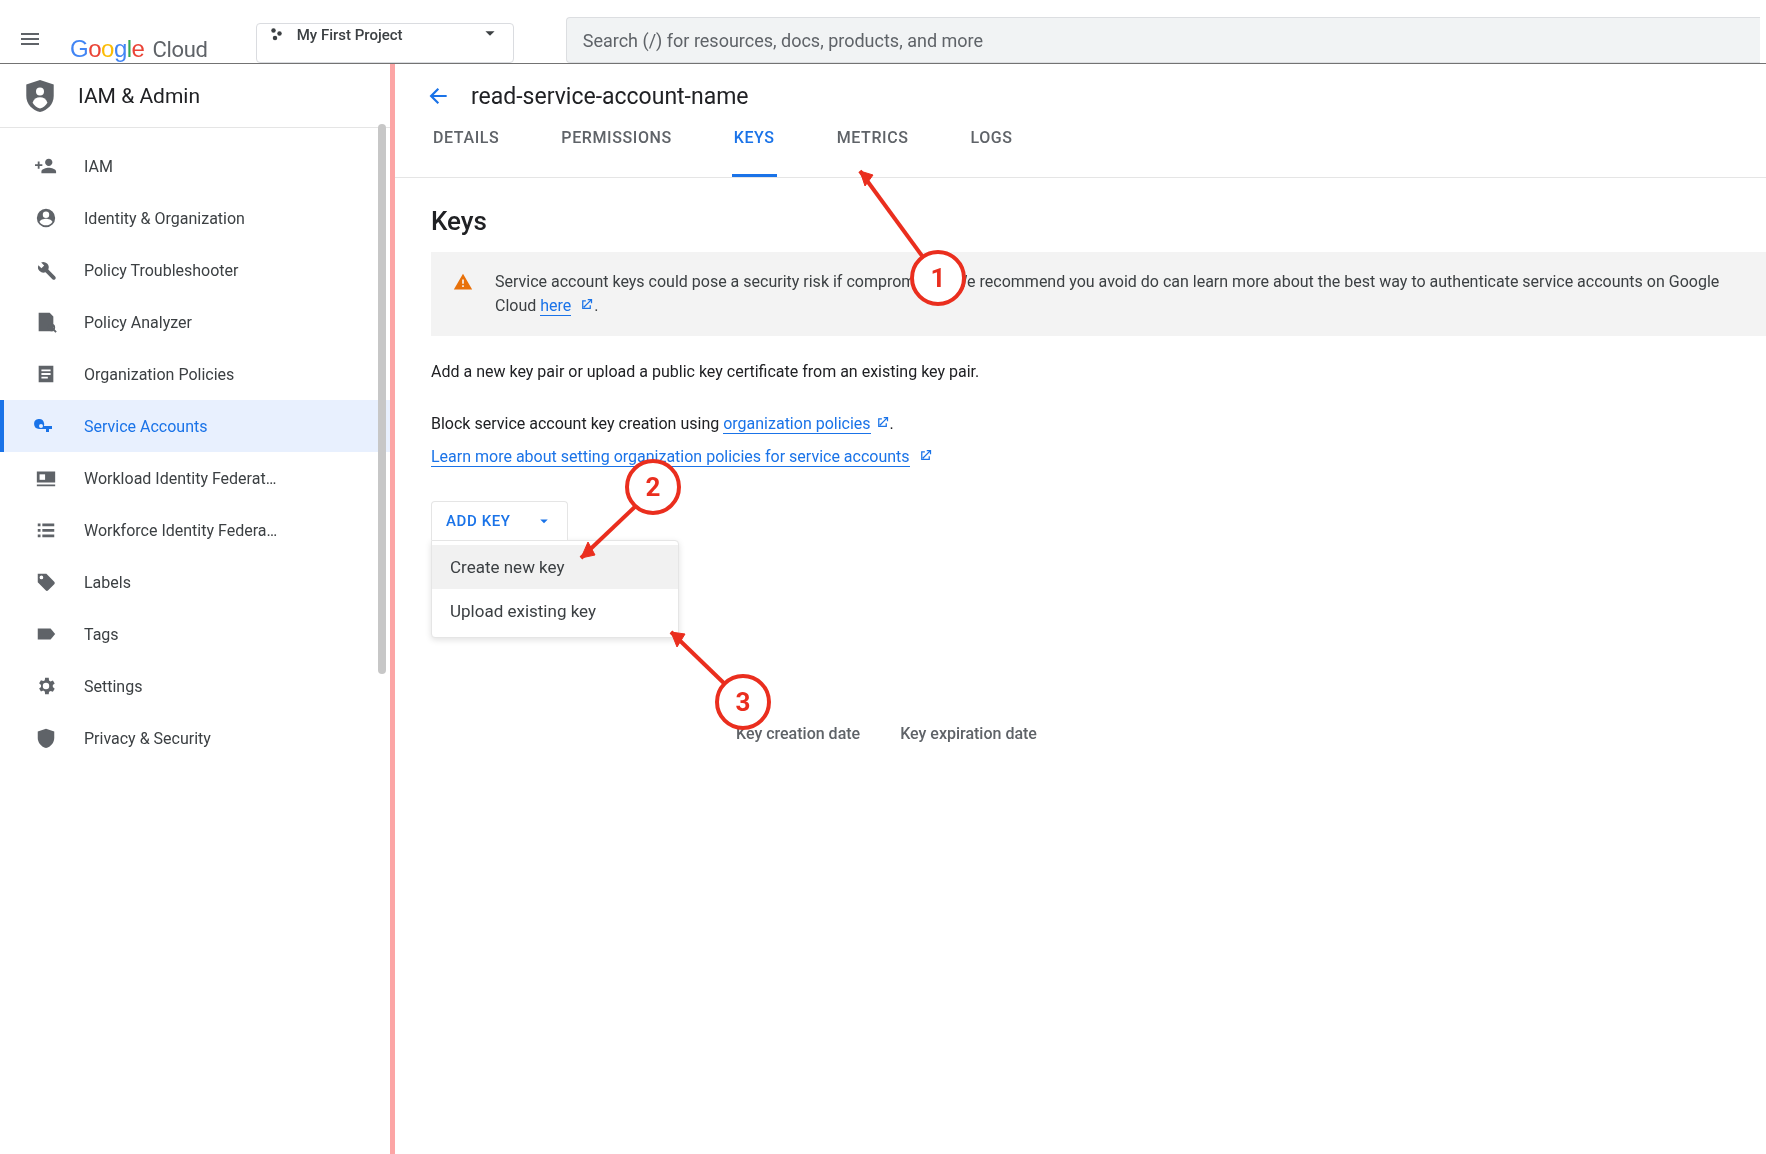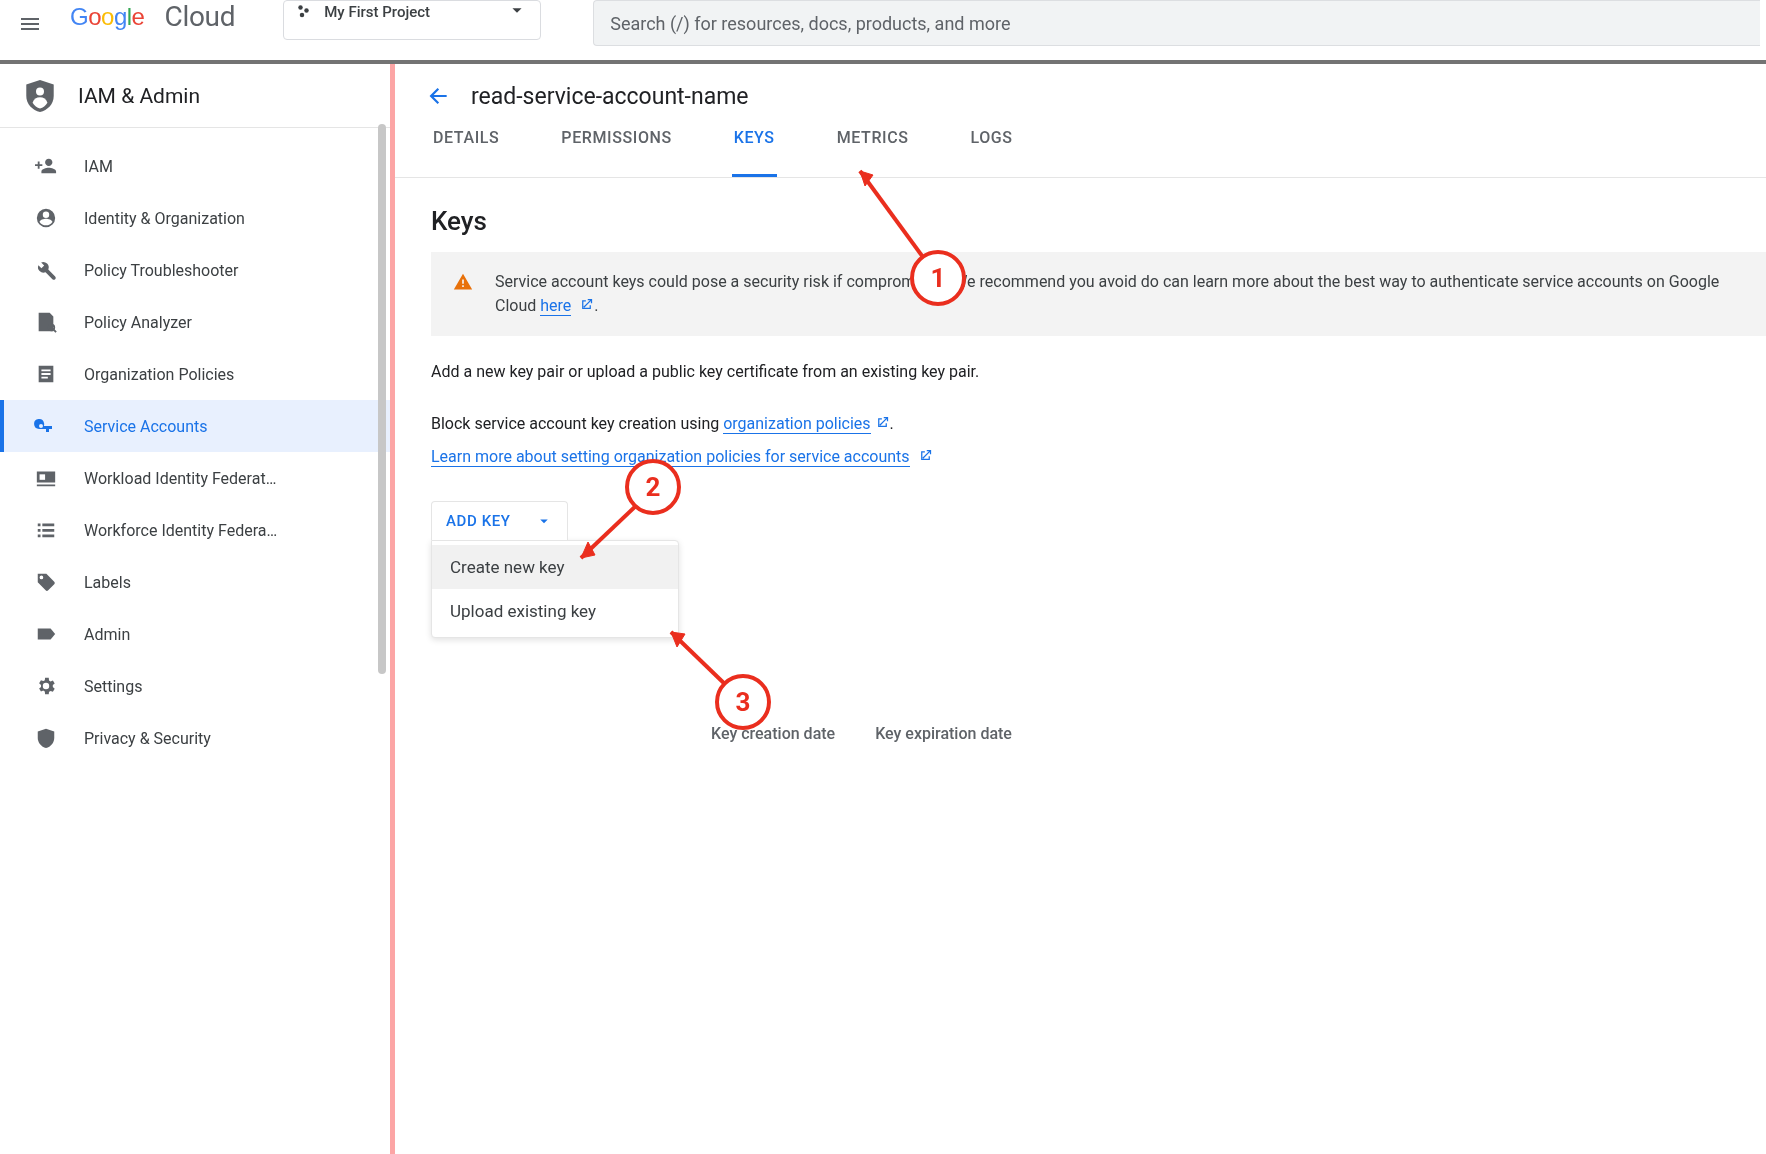--- a/index.html
+++ b/index.html
@@ -20,35 +20,35 @@
     font-family: "Google Sans", Roboto, "Helvetica Neue", Arial, sans-serif;
     color: var(--g-gray-900);
     font-size: 14px;
     background:#fff;
     -webkit-font-smoothing: antialiased;
   }
 
   
   .header {
     display:flex;
-    align-items:flex-start;
+    align-items:flex-end;
     gap:16px;
     height:64px;
     padding:0 6px 0 6px;
-    border-bottom:4px solid #737373;
+    border-bottom:1px solid #737373;
   }
   .hamburger {
     width:48px; height:48px; border-radius:50%;
     display:flex; align-items:center; justify-content:center;
     color:#5f6368; cursor:pointer;
   }
   .logo { display:flex; align-items:center; gap:4px; font-size:22px; font-weight:400; letter-spacing:-0.3px; }
   .logo .g { font-family: "Product Sans", Arial, sans-serif; font-weight:500; font-size:24px; letter-spacing:-0.5px; }
   .logo .g1{color:#4285f4}.logo .g2{color:#ea4335}.logo .g3{color:#fbbc05}.logo .g4{color:#4285f4}.logo .g5{color:#34a853}.logo .g6{color:#ea4335}
-  .logo .cloud{color:#5f6368; font-weight:400; font-size:28px; margin-left:16px;}
+  .logo .cloud{color:#5f6368; font-weight:400; font-size:22px; margin-left:4px;}
   .project-picker{
     display:flex; align-items:center; gap:10px;
     border:1px solid var(--g-gray-200);
     border-radius:4px;
     height:40px;
     padding:0 12px 16px 12px;
     font-size:15px; font-weight:500; color:#3c4043;
     cursor:pointer;
     min-width:258px;
     margin-left:32px;
@@ -180,21 +180,21 @@
   }
   .dropdown-item{
     padding:12px 18px;
     font-size:17px;
     color:#3c4043;
     cursor:pointer;
   }
   .dropdown-item.hovered{ background:#f1f1f1; }
   .table-headers{
     position:absolute;
-    left:316px;
+    left:341px;
     top:546px;
     display:flex; gap:40px;
     font-size:16px; color:#5f6368; font-weight:500;
   }
 
   
   .annotation-layer{position:absolute; inset:0; pointer-events:none;}
   .anno-circle{
     position:absolute;
     width:56px; height:56px;
@@ -330,21 +330,21 @@
             </svg>
           </span>
         <span>Labels</span>
       </div>
       <div class="nav-item">
         <span class="icon">
             <svg width="22" height="22" viewBox="0 0 24 24" fill="currentColor">
               <path d="M3 6h14l5 6-5 6H3z"></path>
             </svg>
           </span>
-        <span>Admin</span>
+        <span>Tags</span>
       </div>
       <div class="nav-item">
         <span class="icon">
             <svg width="22" height="22" viewBox="0 0 24 24" fill="currentColor">
               <path d="M19.4 13a7.5 7.5 0 000-2l2.1-1.6-2-3.4-2.5 1a7.3 7.3 0 00-1.7-1L15 3h-4l-.3 2.6a7.3 7.3 0 00-1.7 1l-2.5-1-2 3.4L6.6 11a7.5 7.5 0 000 2l-2.1 1.6 2 3.4 2.5-1c.5.4 1.1.8 1.7 1L11 21h4l.3-2.6c.6-.2 1.2-.6 1.7-1l2.5 1 2-3.4L19.4 13zM12 15.5A3.5 3.5 0 1112 8.5a3.5 3.5 0 010 7z"></path>
             </svg>
           </span>
         <span>Settings</span>
       </div>
       <div class="nav-item">

